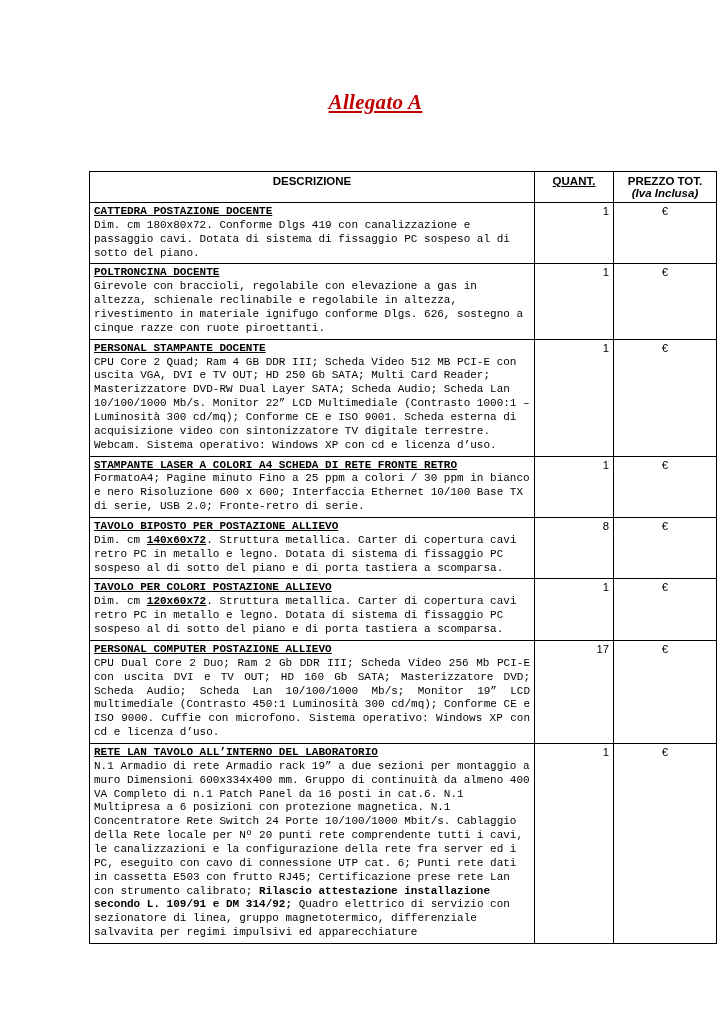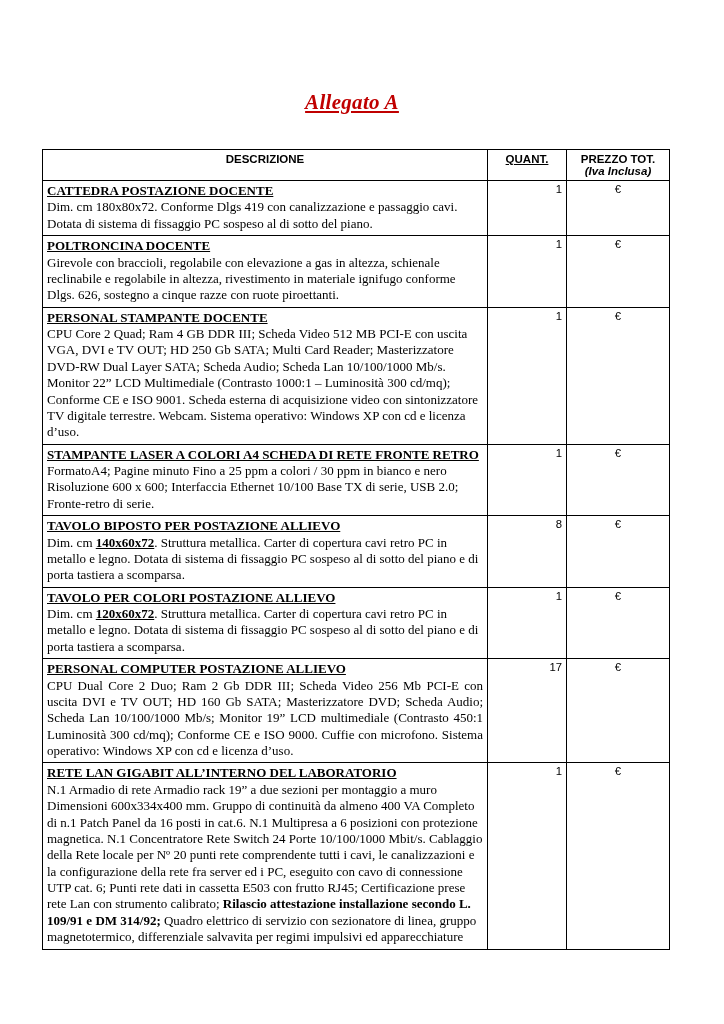--- a/index.html
+++ b/index.html
@@ -11,21 +11,21 @@
     width: 724px;
     height: 1024px;
     font-family: "Liberation Serif", serif;
     color: #000000;
     overflow: hidden;
   }
   .page {
     width: 724px;
     height: 1024px;
     box-sizing: border-box;
-    padding: 60px 62px 0 42px;
+    padding: 60px 62px 0 89px;
     position: relative;
   }
   .doc-title {
     text-align: center;
     color: #c00000;
     font-weight: bold;
     font-style: italic;
     font-size: 21px;
     text-decoration: underline;
     margin-top: 30px;
@@ -35,21 +35,21 @@
     text-align: center;
     color: #c00000;
     font-weight: bold;
     font-size: 17px;
     margin-top: 34px;
     margin-bottom: 0;
   }
   table.spec {
     border-collapse: collapse;
     width: 600px;
-    margin: 34px auto 0 auto;
+    margin: 56px auto 0 auto;
     table-layout: fixed;
   }
   table.spec td, table.spec th {
     border: 1px solid #000000;
     vertical-align: top;
     padding: 2px 4px 3px 4px;
   }
   th.col-desc { width: 436px; }
   th.col-quant { width: 70px; text-decoration: underline; }
   th.col-price { width: 94px; }
@@ -62,22 +62,22 @@
     padding-top: 3px;
     padding-bottom: 3px;
     vertical-align: top;
   }
   .hdr-sub {
     display: block;
     font-weight: bold;
     font-style: italic;
   }
   td.desc {
-    font-family: Liberation Serif, serif;
-    font-size: 13px;
+    font-family: Liberation Mono, monospace;
+    font-size: 11px;
     line-height: 1.26;
   }
   td.qty, td.price {
     font-family: "Liberation Sans", sans-serif;
     font-size: 11.3px;
     text-align: center;
   }
   td.qty {
     text-align: right;
     padding-right: 12px;
@@ -174,21 +174,21 @@
         <td class="desc">
           <span class="item-title">PERSONAL COMPUTER POSTAZIONE  ALLIEVO</span>
           <span class="item-body justify">CPU Dual Core 2 Duo; Ram 2 Gb DDR III; Scheda Video 256 Mb PCI-E  con uscita DVI e TV OUT; HD 160 Gb SATA; Masterizzatore DVD;  Scheda Audio; Scheda Lan 10/100/1000 Mb/s; Monitor 19” LCD multimediale (Contrasto 450:1 Luminosità 300 cd/mq); Conforme CE e ISO 9000. Cuffie con microfono. Sistema operativo: Windows XP con cd e licenza d’uso.</span>
         </td>
         <td class="qty">17</td>
         <td class="price">€</td>
       </tr>
 
       <tr>
         <td class="desc">
-          <span class="item-title">RETE LAN GIGABIT ALL’INTERNO DEL LABORATORIO</span>
+          <span class="item-title">RETE LAN TAVOLO ALL’INTERNO DEL LABORATORIO</span>
           <span class="item-body"><span>N.1  Armadio di rete Armadio rack 19” a due sezioni per montaggio a muro Dimensioni 600x334x400 mm. Gruppo di continuità da almeno 400 VA Completo di n.1 Patch Panel da 16 posti in cat.6. N.1  Multipresa a 6 posizioni con protezione magnetica. N.1  Concentratore Rete Switch 24 Porte 10/100/1000 Mbit/s. Cablaggio della Rete locale per Nº 20 punti rete comprendente tutti i cavi, le canalizzazioni e la configurazione della rete fra server ed i PC, eseguito con cavo di connessione UTP cat. 6; Punti rete dati in cassetta E503 con frutto RJ45; Certificazione prese rete Lan con  strumento calibrato; </span><b>Rilascio attestazione installazione secondo L. 109/91 e DM 314/92;</b><span> Quadro elettrico di servizio con sezionatore di linea, gruppo magnetotermico, differenziale salvavita per regimi impulsivi ed apparecchiature</span></span>
         </td>
         <td class="qty">1</td>
         <td class="price">€</td>
       </tr>
 
     </tbody>
   </table>
 </div>
 

